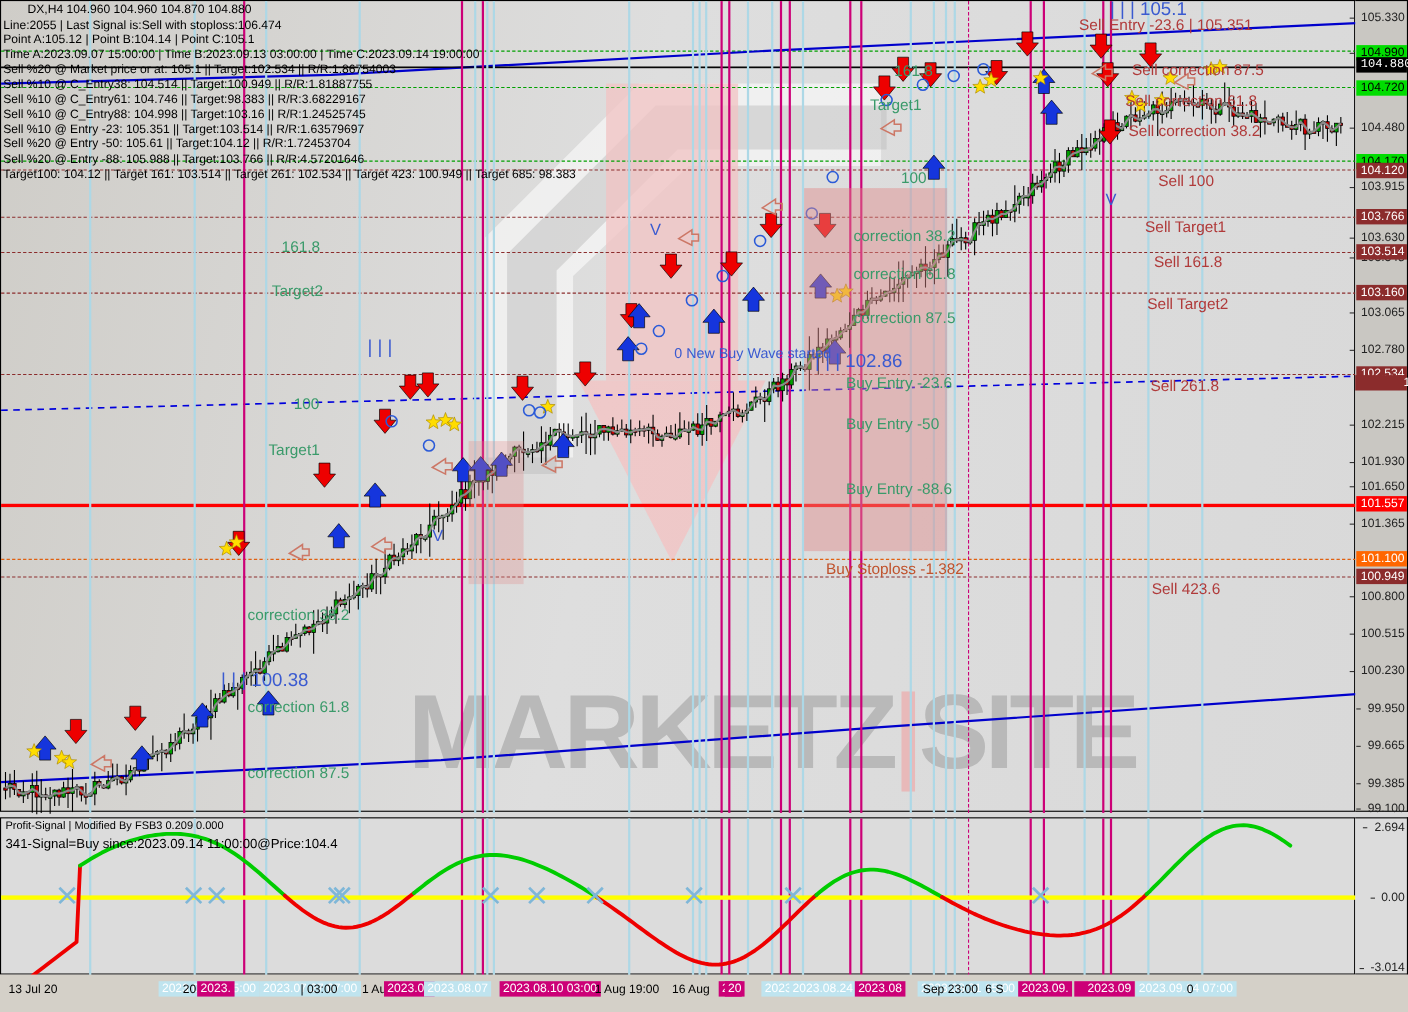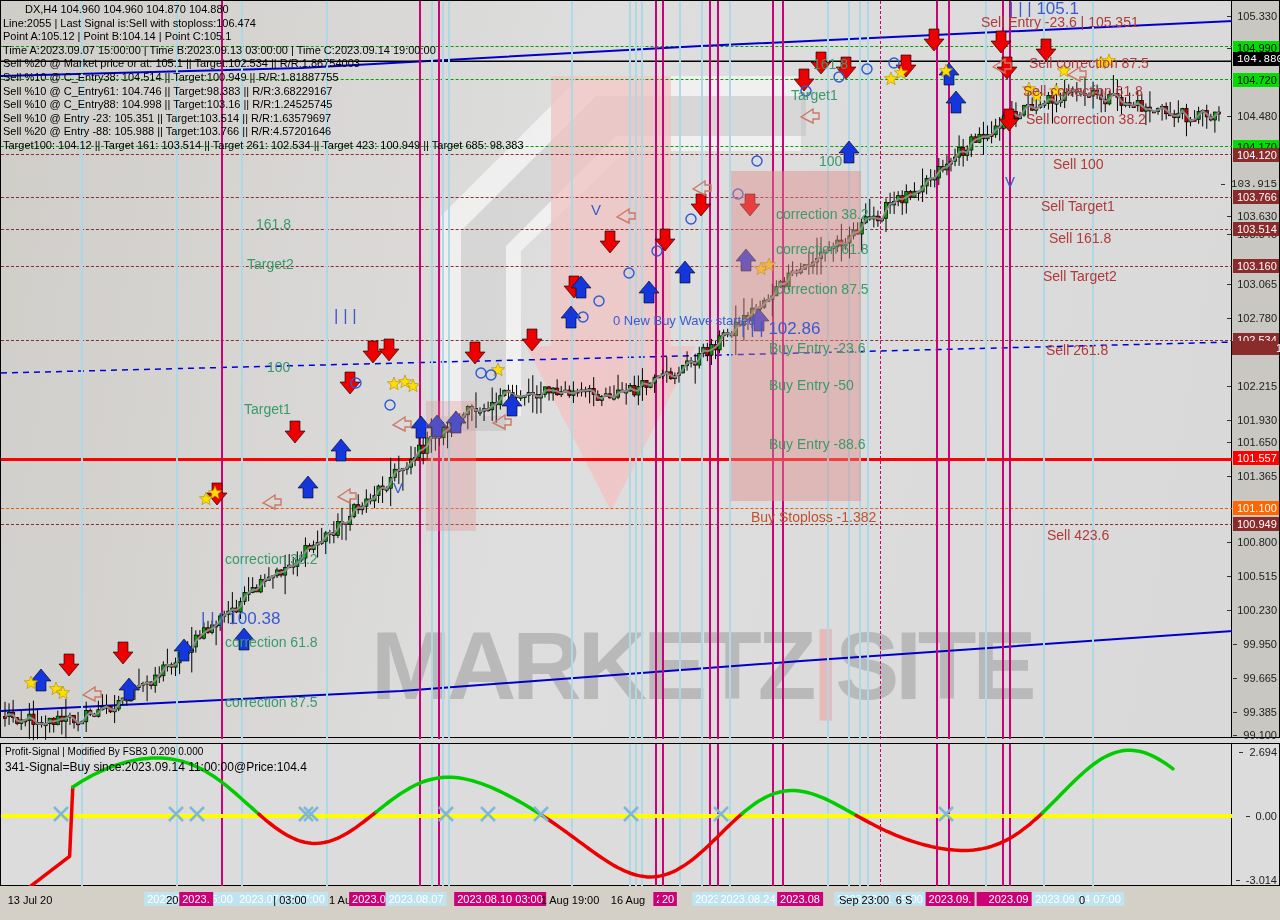--- a/index.html
+++ b/index.html
@@ -904,30 +904,31 @@
     <div id="hdr">
       <div class="sym">DX,H4  104.960 104.960 104.870 104.880</div>
       <div>Line:2055 | Last Signal is:Sell with stoploss:106.474</div>
       <div>Point A:105.12 | Point B:104.14 | Point C:105.1</div>
       <div>Time A:2023.09.07 15:00:00 | Time B:2023.09.13 03:00:00 | Time C:2023.09.14 19:00:00</div>
       <div>Sell %20 @ Market price or at: 105.1 || Target:102.534 || R/R:1.86754003</div>
       <div>Sell %10 @ C_Entry38: 104.514 || Target:100.949 || R/R:1.81887755</div>
       <div>Sell %10 @ C_Entry61: 104.746 || Target:98.383 || R/R:3.68229167</div>
       <div>Sell %10 @ C_Entry88: 104.998 || Target:103.16 || R/R:1.24525745</div>
       <div>Sell %10 @ Entry -23: 105.351 || Target:103.514 || R/R:1.63579697</div>
+      <div>Sell %20 @ Entry -50: 105.61 || Target:104.12 || R/R:1.72453704</div>
       <div>Sell %20 @ Entry -88: 105.988 || Target:103.766 || R/R:4.57201646</div>
       <div>Target100: 104.12 || Target 161: 103.514 || Target 261: 102.534 || Target 423: 100.949 || Target 685: 98.383</div>
     </div>
   </div>
 
   <div id="price-axis">
       <div class="ptick" style="top: 15px;"><span class="dash"></span>105.330</div>
       <div class="ptick" style="top: 47px;"><span class="dash"></span>105.045</div>
       <div class="ptick" style="top: 115px;"><span class="dash"></span>104.480</div>
-      <div class="ptick" style="top: 183px; font-family: Liberation Mono, monospace;"><span class="dash"></span>103.915</div>
+      <div class="ptick" style="top: 169px;"><span class="dash"></span>103.915</div>
       <div class="ptick" style="top: 215px;"><span class="dash"></span>103.630</div>
       <div class="ptick" style="top: 233px;"><span class="dash"></span>103.345</div>
       <div class="ptick" style="top: 283px;"><span class="dash"></span>103.065</div>
       <div class="ptick" style="top: 317px;"><span class="dash"></span>102.780</div>
       <div class="ptick" style="top: 385px;"><span class="dash"></span>102.215</div>
       <div class="ptick" style="top: 419px;"><span class="dash"></span>101.930</div>
       <div class="ptick" style="top: 441px;"><span class="dash"></span>101.650</div>
       <div class="ptick" style="top: 475px;"><span class="dash"></span>101.365</div>
       <div class="ptick" style="top: 541px;"><span class="dash"></span>100.800</div>
       <div class="ptick" style="top: 575px;"><span class="dash"></span>100.515</div>

